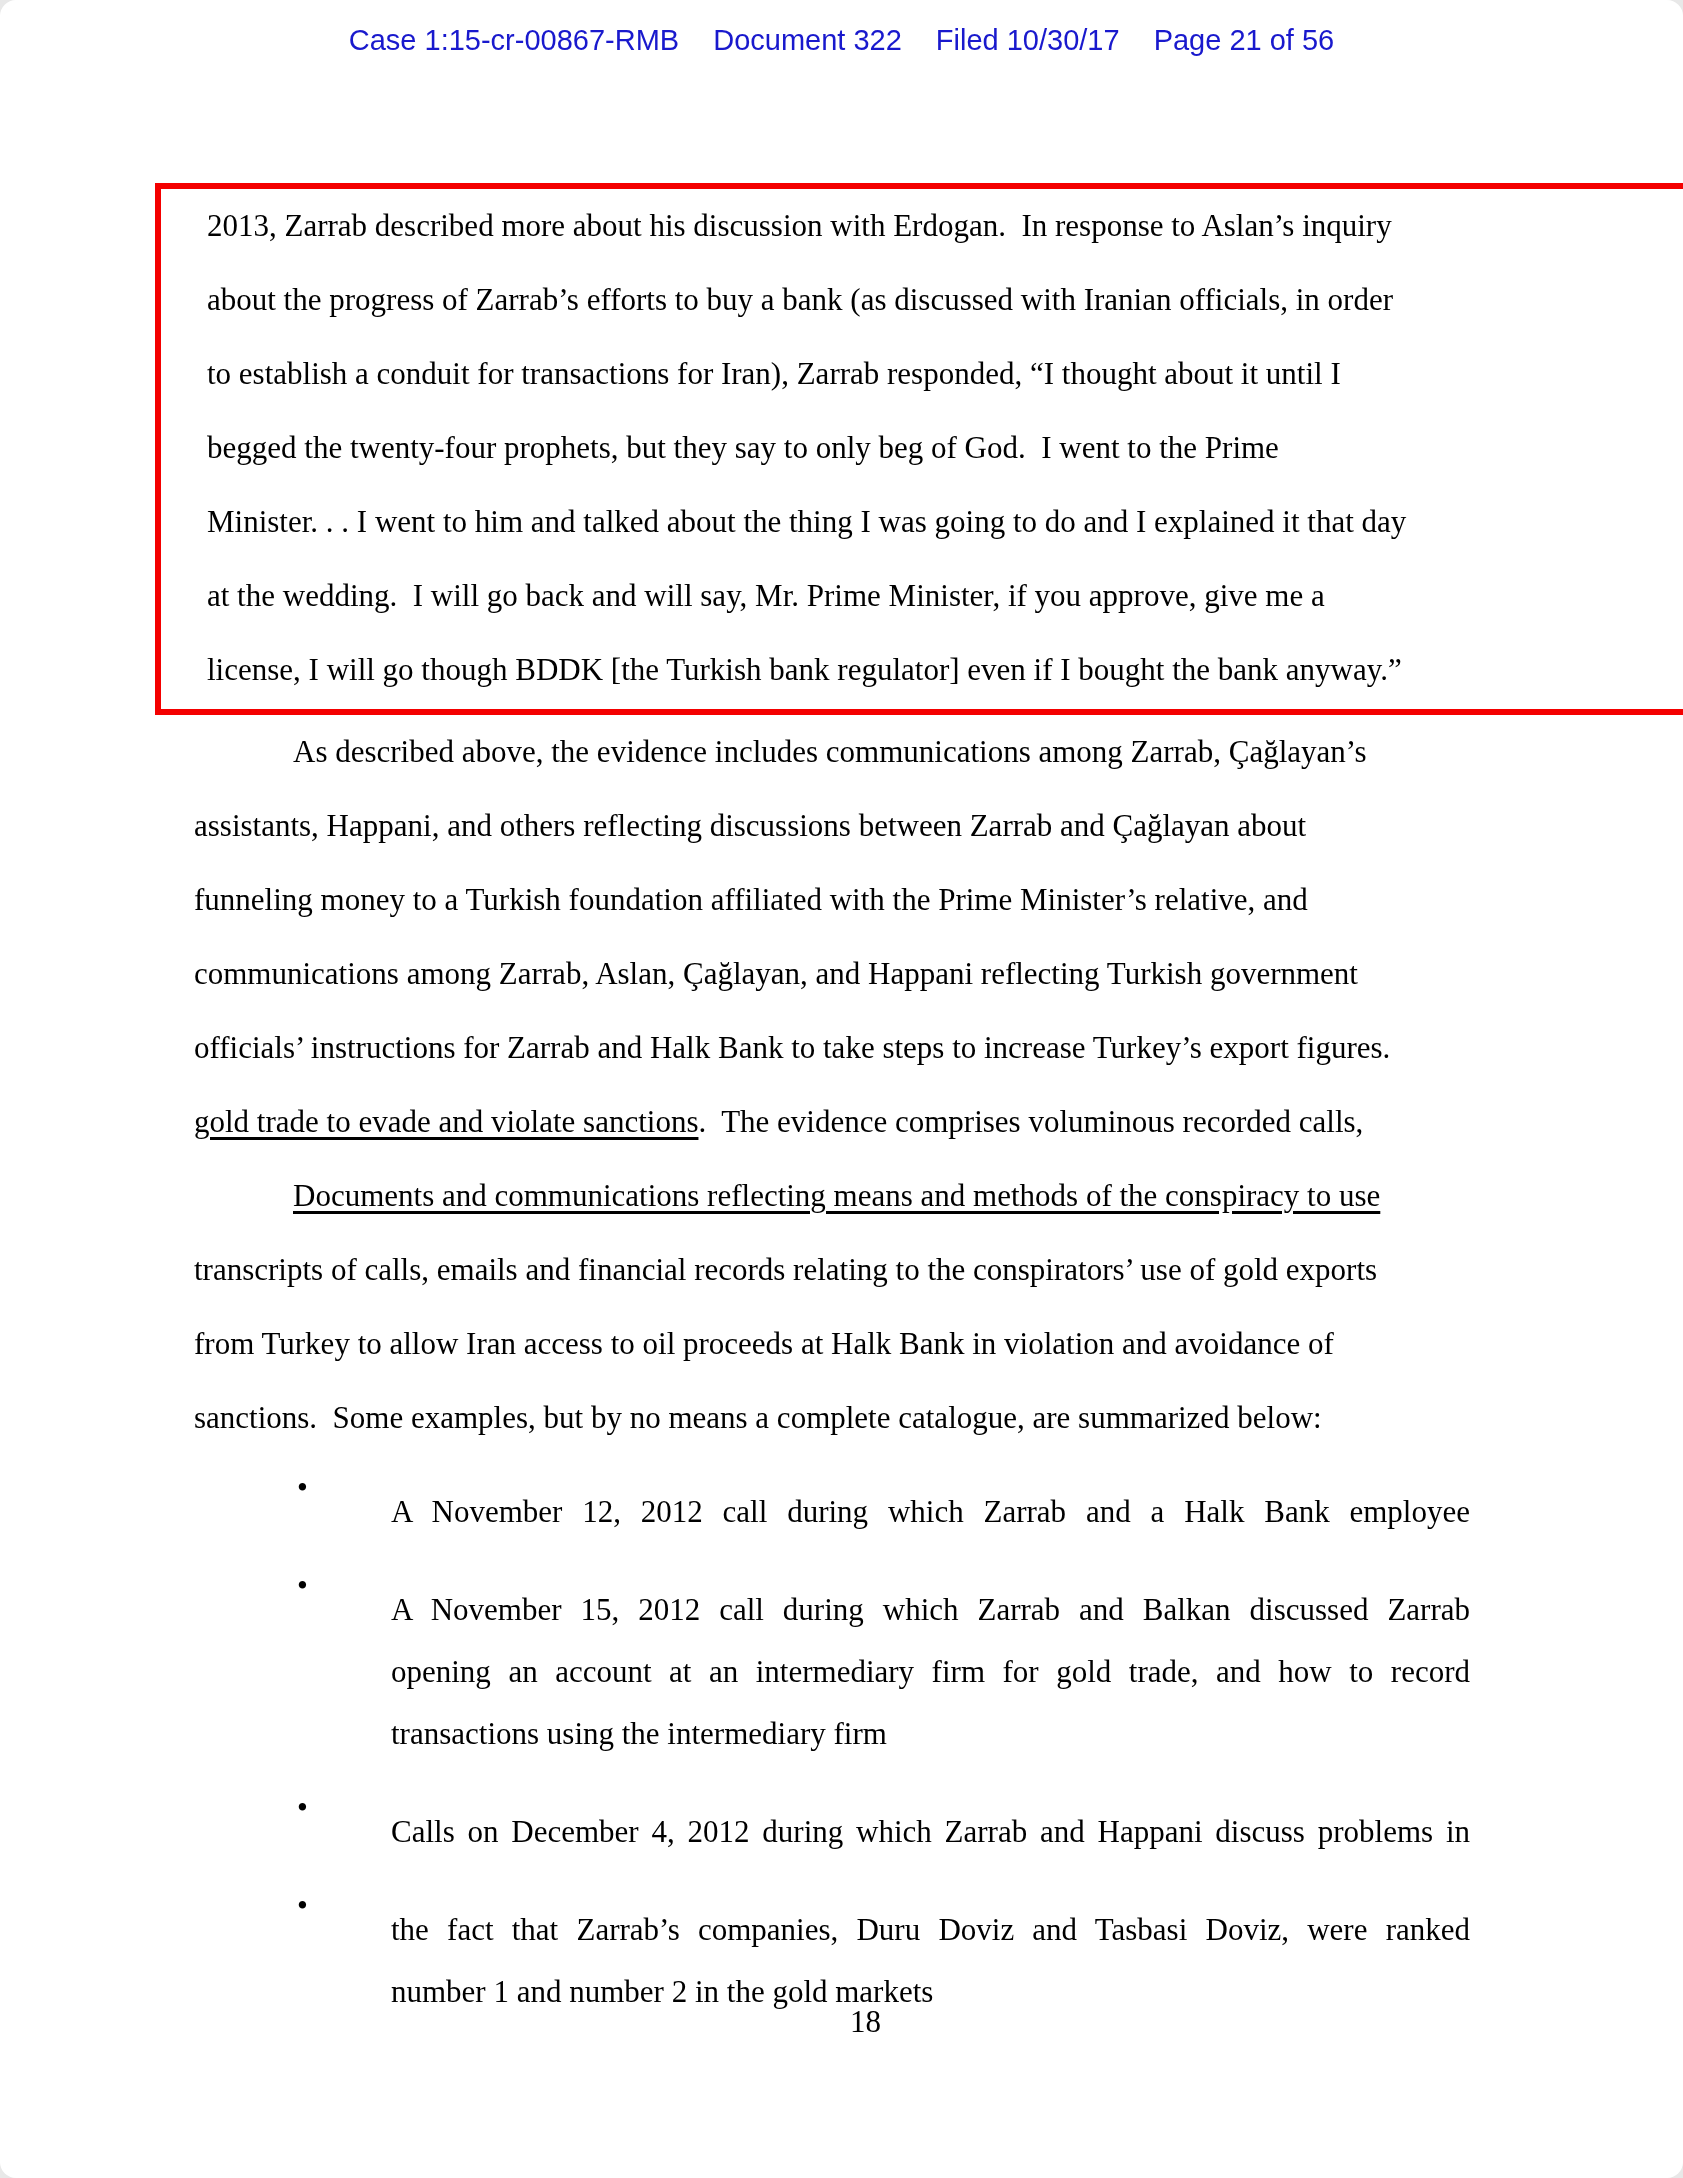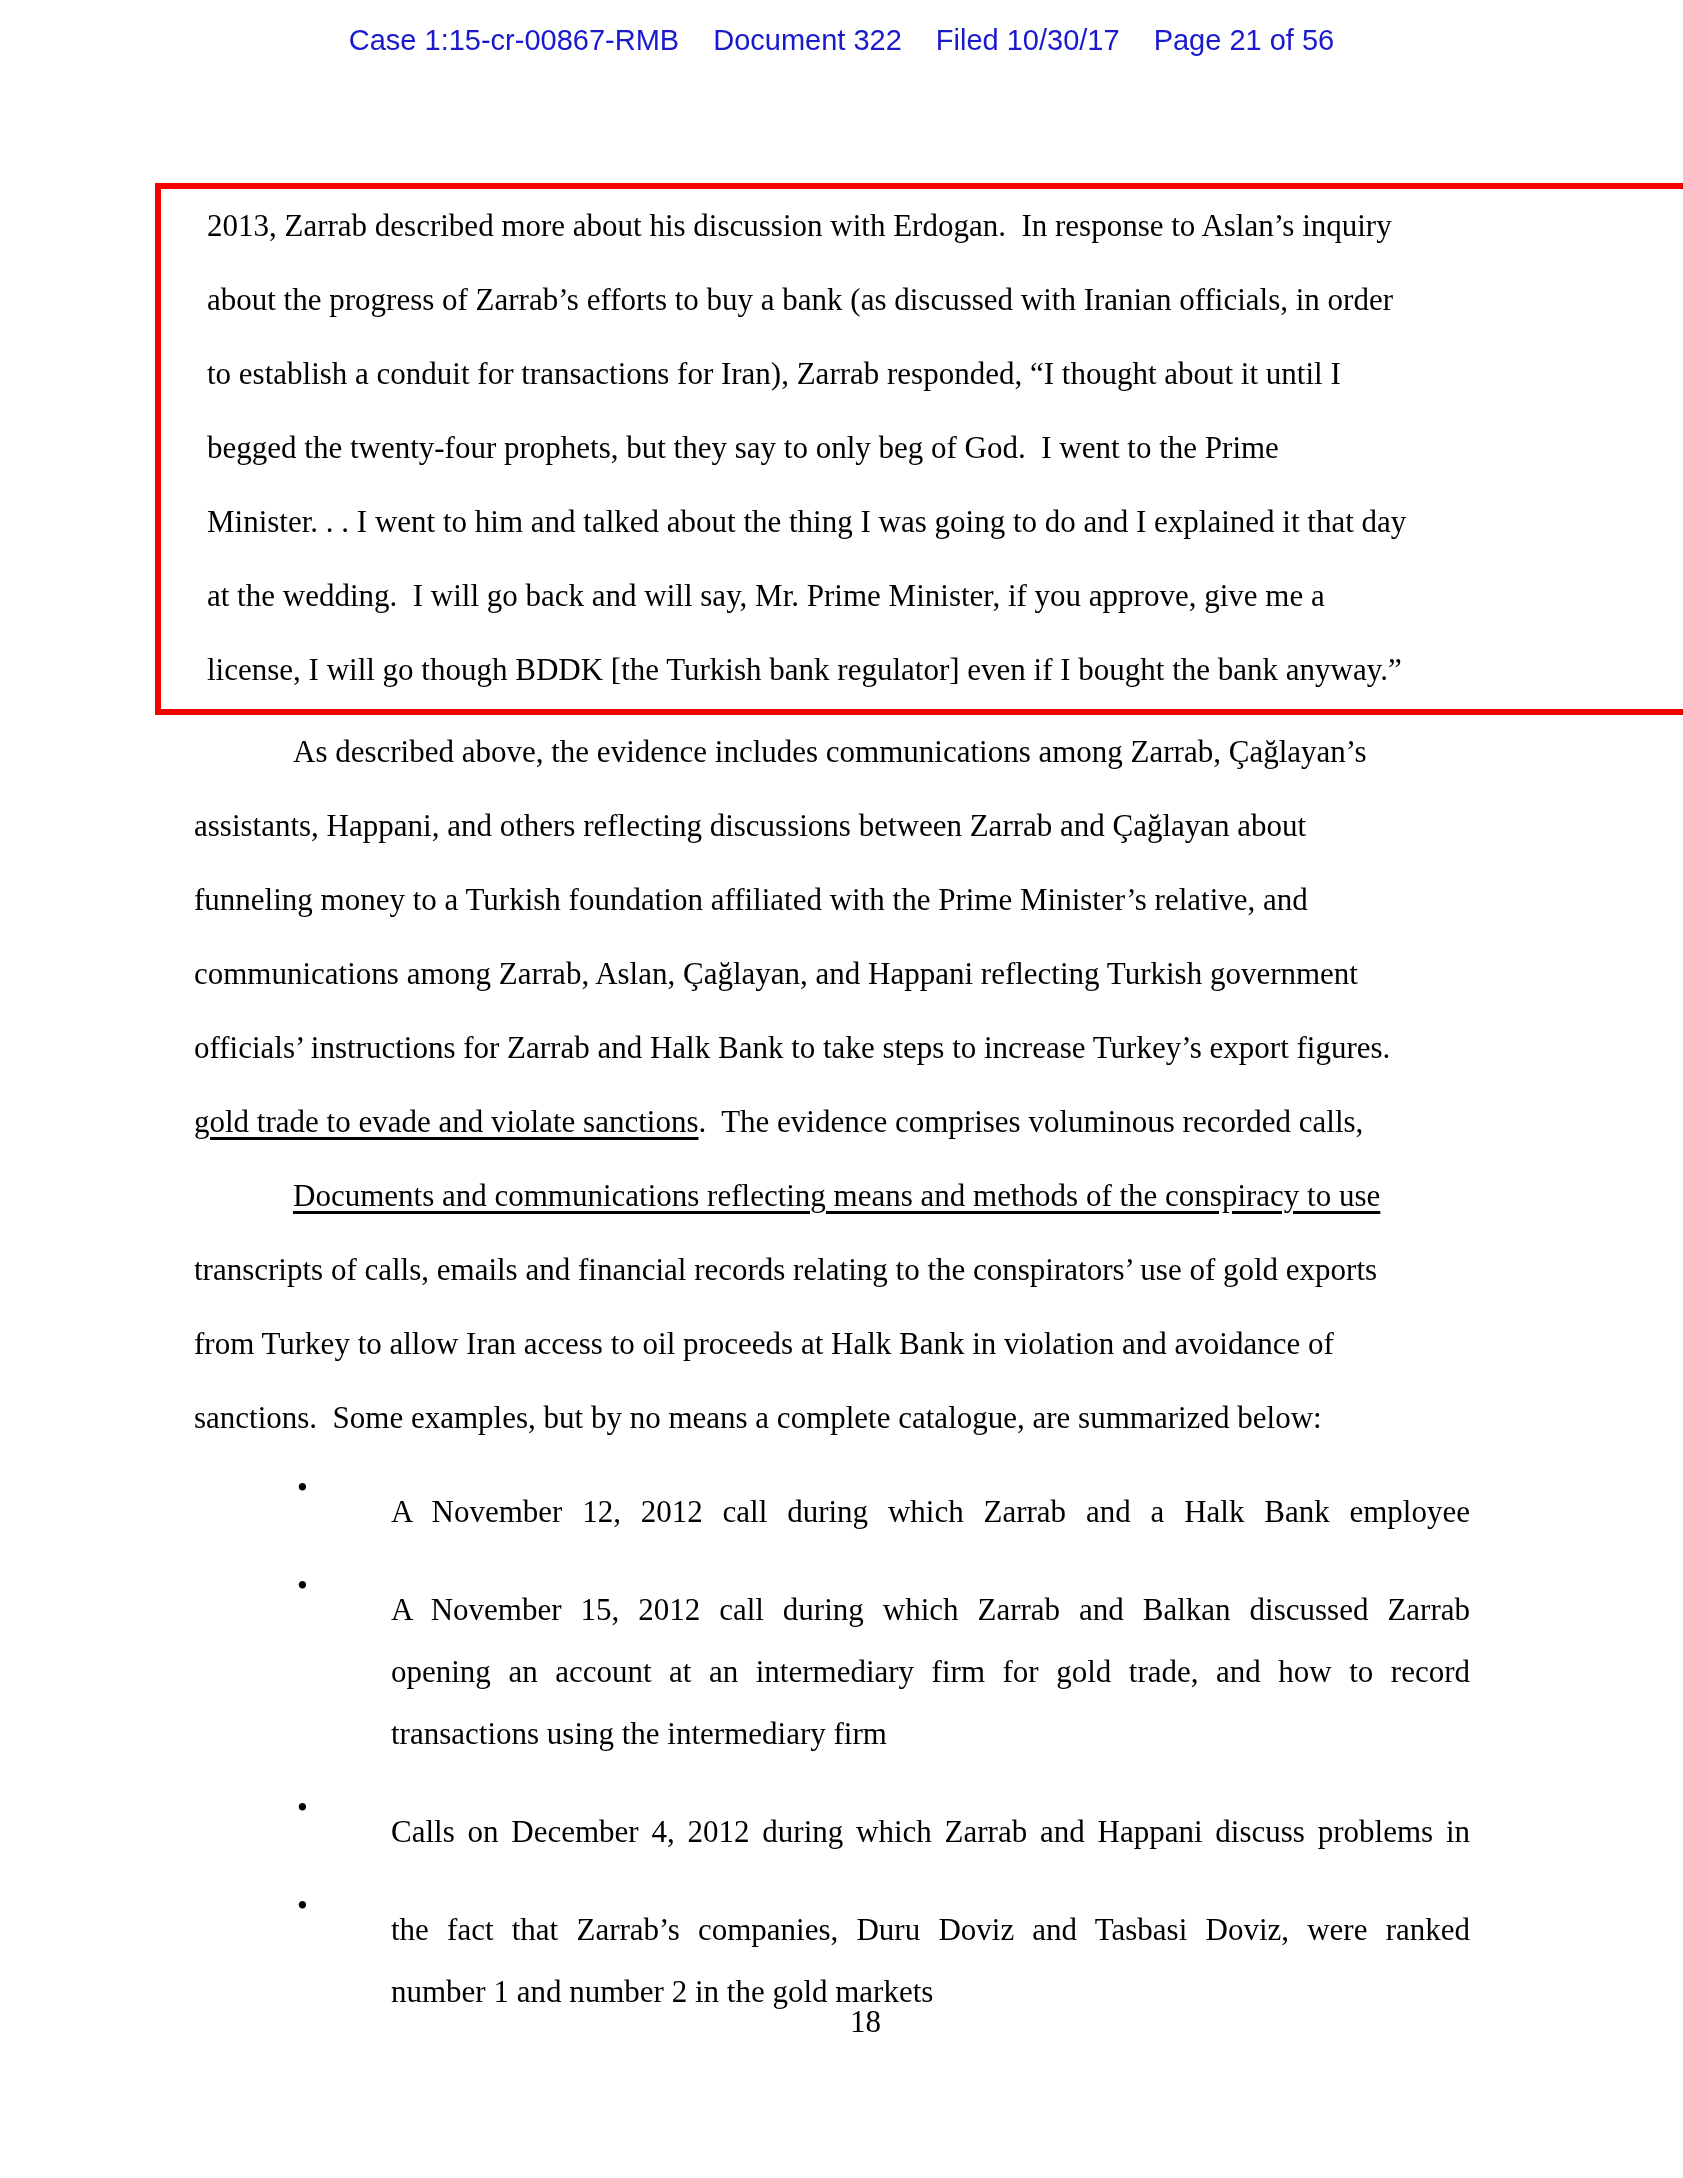--- a/index.html
+++ b/index.html
@@ -5,20 +5,21 @@
   html,body { margin:0; padding:0; }
   body { background:#e8e8e8; }
   .page {
     position:relative;
     width:1683px; height:2178px;
     background:#ffffff;
     font-family:"Liberation Serif", serif;
     color:#000000;
     overflow:hidden;
     margin:0 auto;
+    border-radius:16px;
   }
   .court-header {
     position:absolute; top:24px; left:0; width:100%;
     display:flex; justify-content:center; gap:34px;
     font-family:"Liberation Sans", sans-serif;
     font-size:29px; color:#1919cd;
     white-space:pre;
   }
   .quote-box {
     position:absolute; left:155px; top:183px;

